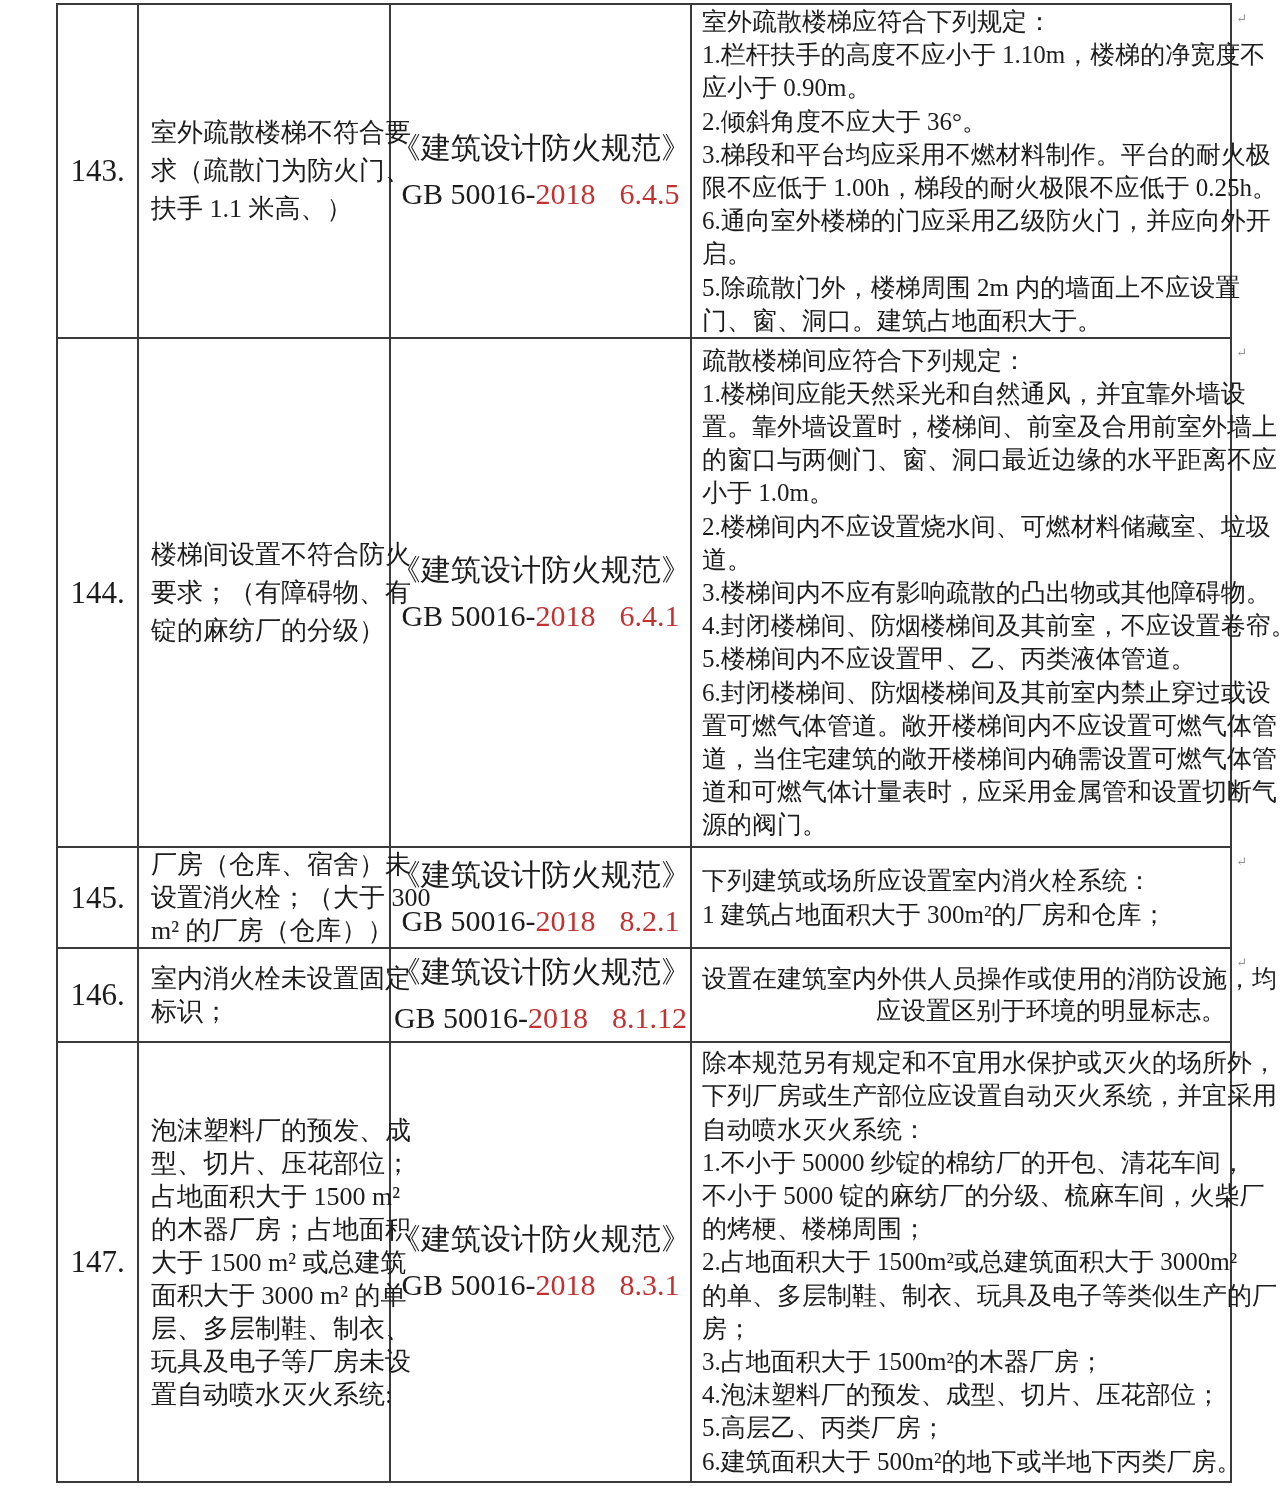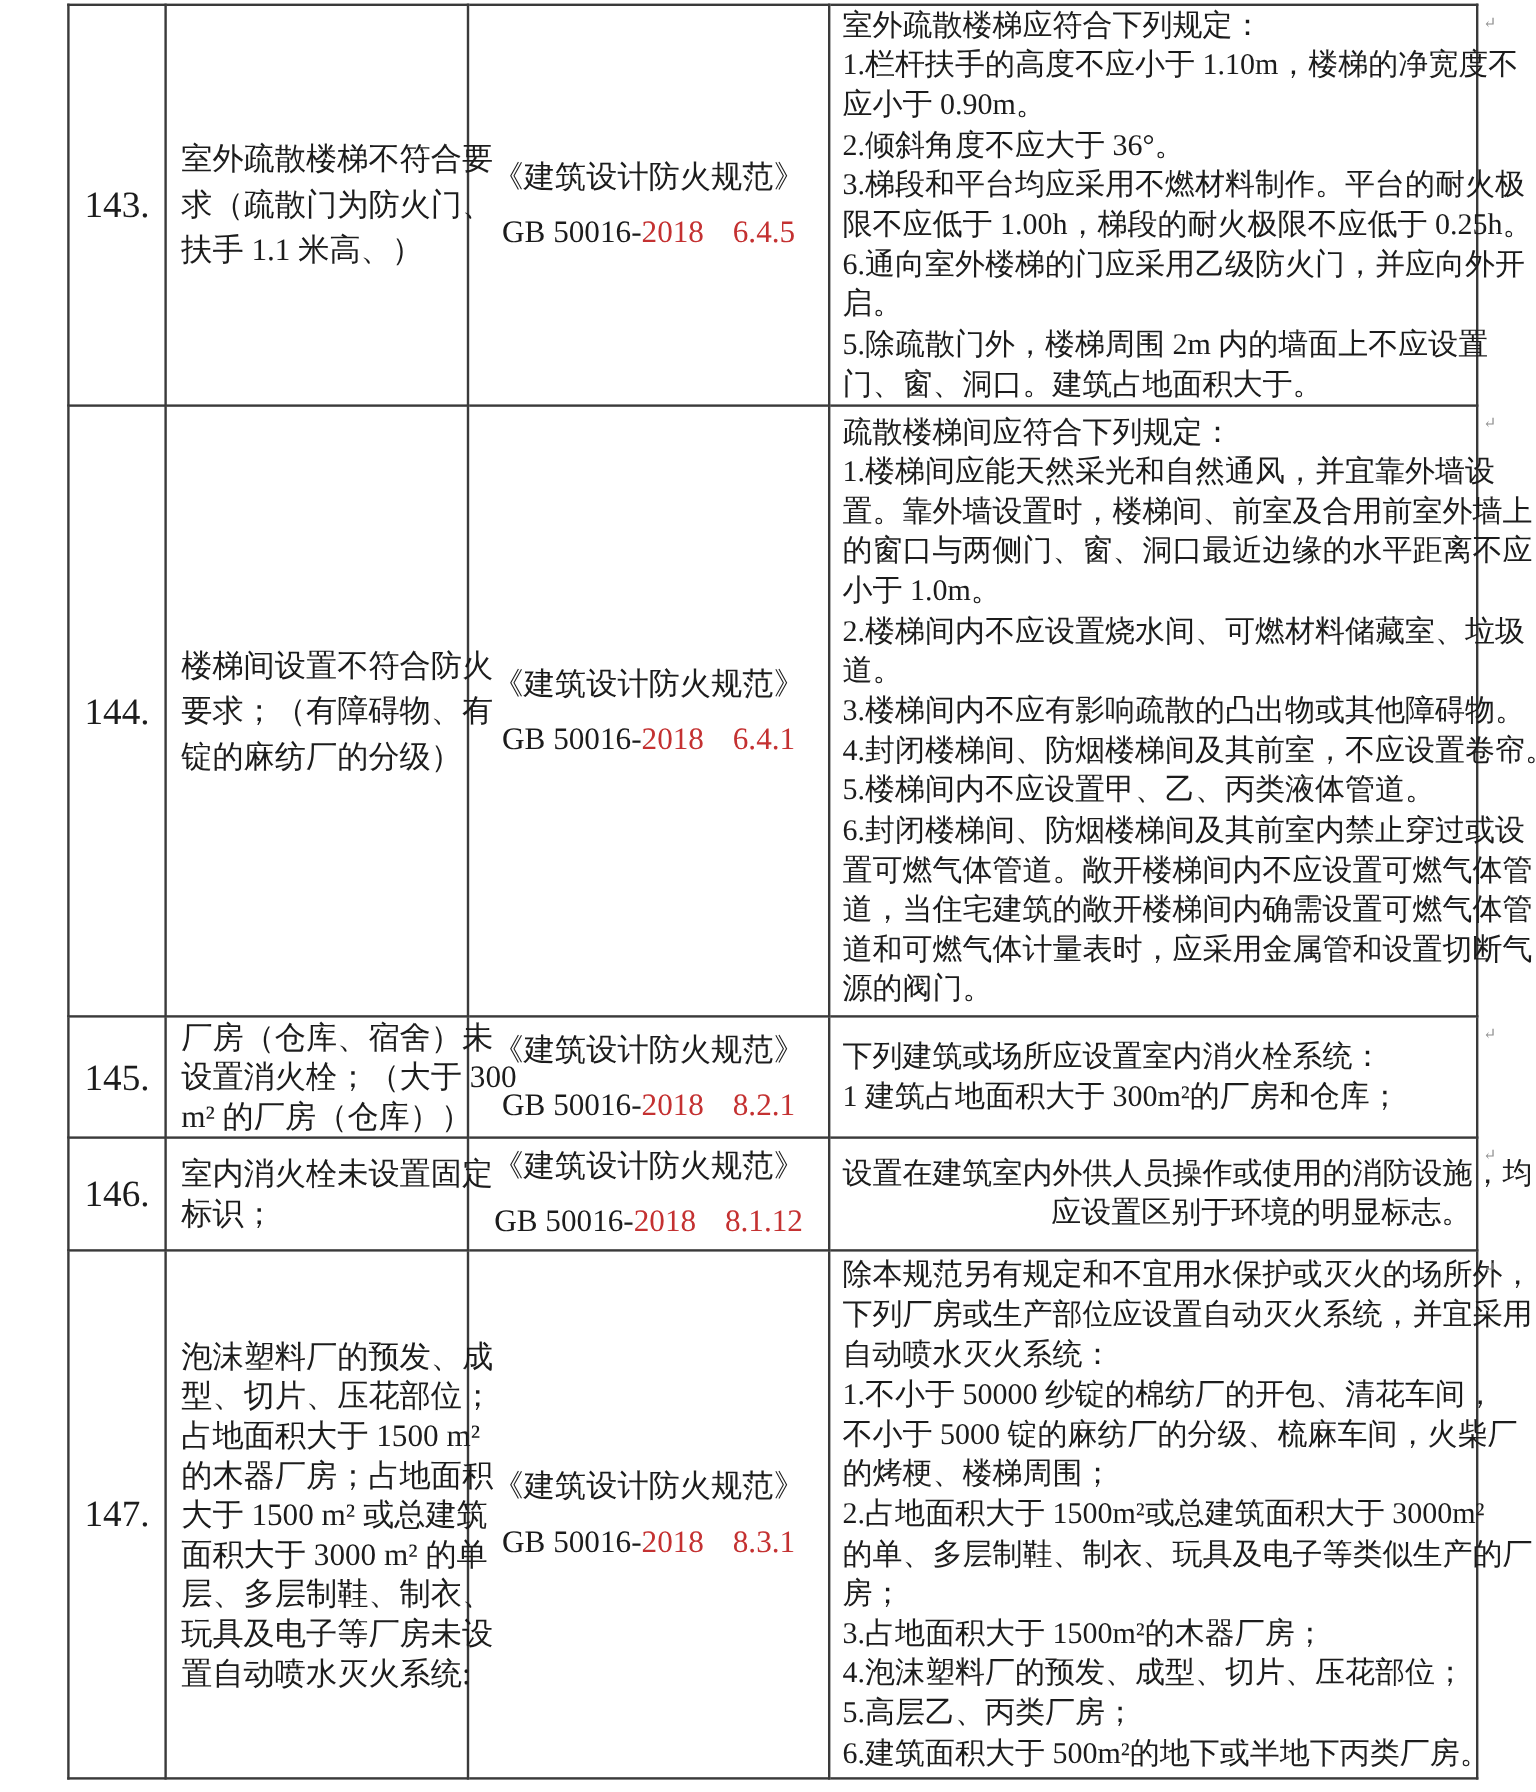--- a/index.html
+++ b/index.html
@@ -42,21 +42,21 @@
   }
   .c-prob{
     padding:0 4px 0 12px;
     font-size:26px;
   }
   .c-prob .lines div{line-height:33px;white-space:nowrap;}
   tr.r0 .c-prob .lines div,
   tr.r1 .c-prob .lines div{line-height:38px;}
   .c-std{
     text-align:center;
-    font-size:26px;
+    font-size:30px;
   }
   .std-title{line-height:46px;white-space:nowrap;}
   .std-code{line-height:46px;white-space:nowrap;}
   .std-code .sect{margin-left:24px;}
   .red{color:var(--red);}
   .c-req{
     padding:0 4px 0 10px;
     font-size:25px;
   }
   .c-req .lines div{line-height:33.2px;white-space:nowrap;}

